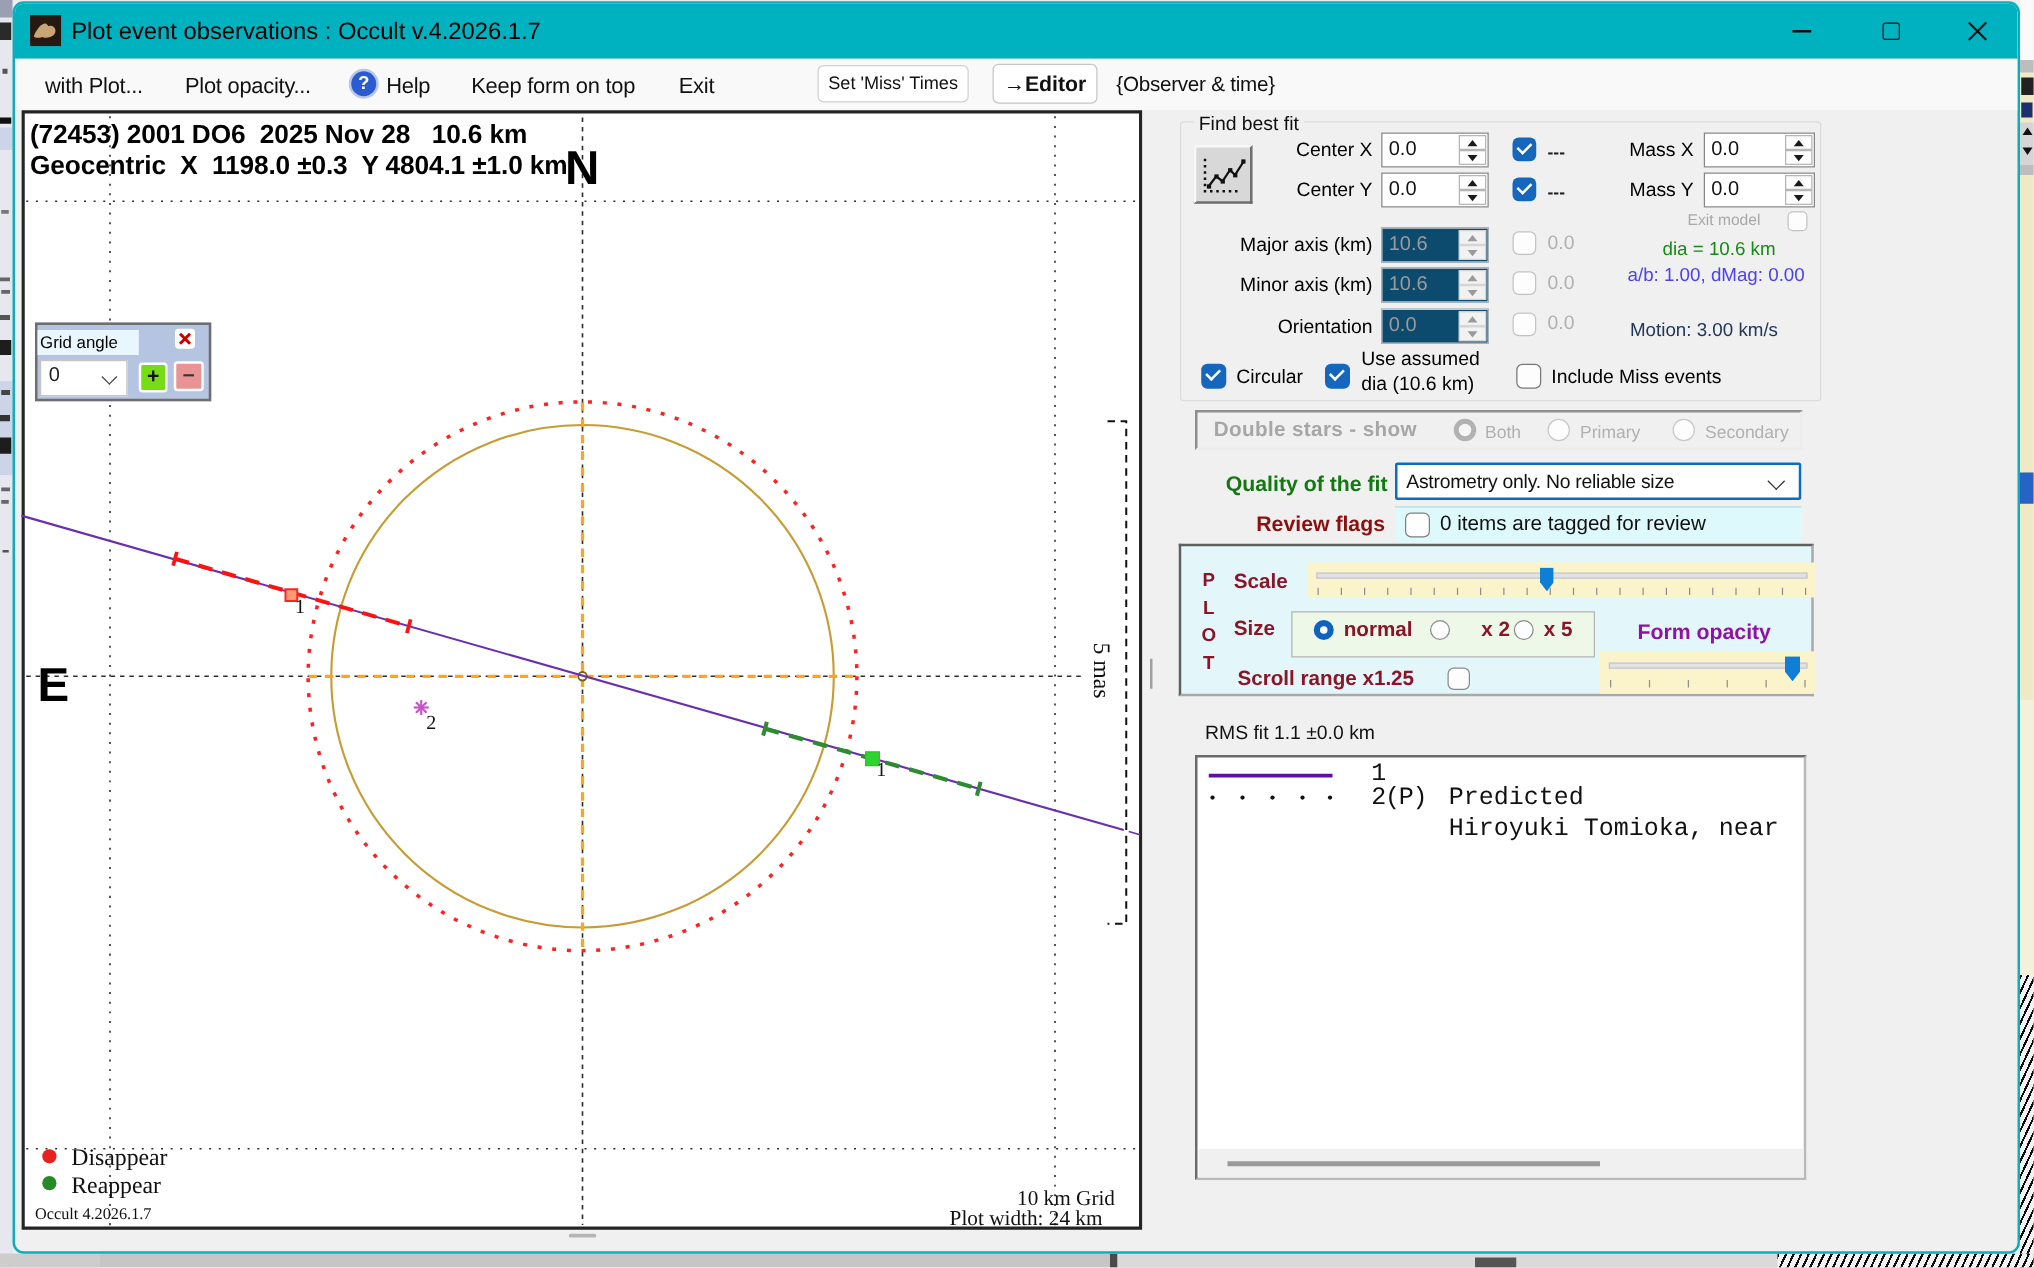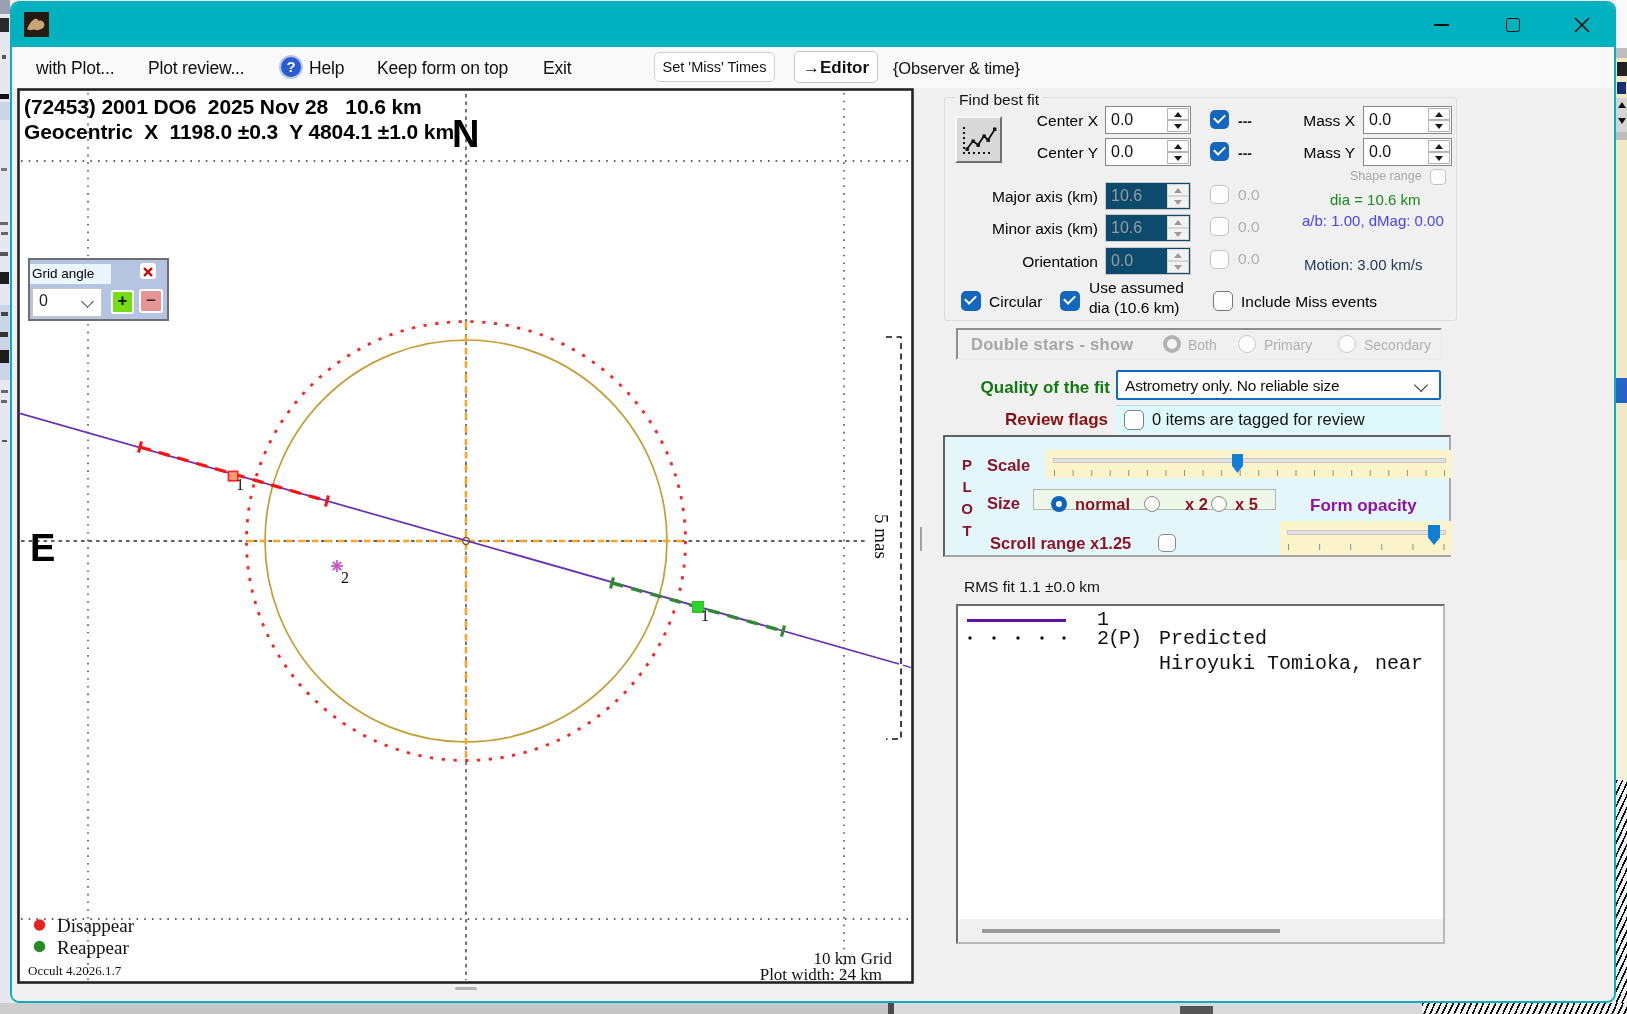--- a/index.html
+++ b/index.html
@@ -80,34 +80,35 @@
 <div id="bgbottom" class="abs" style="left:0;top:1003px;width:1627px;height:11px;background:#c6c6c6;">
   <div class="abs" style="left:0;top:0;width:80px;height:11px;background:#cdcdcd;"></div>
   <div class="abs" style="left:888px;top:0;width:6px;height:11px;background:#4a4a4a;"></div>
   <div class="abs" style="left:894px;top:0;width:528px;height:11px;background:#dadada;"></div>
   <div class="abs" style="left:1180px;top:3px;width:33px;height:8px;background:#555;"></div>
   <div class="abs" style="left:1422px;top:0;width:205px;height:11px;background:repeating-linear-gradient(115deg,#0e0e0e 0 1.7px,#f2f2f2 1.7px 5.5px);"></div>
 </div>
 
 <div id="win" class="abs">
   <div id="titlebar" class="abs"></div>
+  <div id="title" class="abs">Plot event observations : Occult v.4.2026.1.7</div>
   <div id="menubar" class="abs"></div>
 
   <svg class="abs" style="left:12px;top:9px;" width="25" height="25" viewBox="0 0 25 25">
     <rect x="0" y="0" width="25" height="25" fill="#241a12"></rect>
     <path d="M3 17 C5 12 8 8 11 7 C13 6.2 14 8 15 9 C17 8 19 9 20 11 C21 13 20 15 19 16 C16 18 13 19 10 17.5 C7 18.5 4 18.5 3 17 Z" fill="#c9a476"></path>
   </svg>
   <div class="abs" style="left:1422px;top:20.5px;width:15px;height:2px;background:#101010;"></div>
   <div class="abs" style="left:1494px;top:15px;width:12px;height:12px;border:1.6px solid #101010;border-radius:2.5px;"></div>
   <svg class="abs" style="left:1562px;top:14px;" width="16" height="16" viewBox="0 0 16 16">
     <path d="M1 1 L15 15 M15 1 L1 15" stroke="#101010" stroke-width="1.7"></path>
   </svg>
 
   <div class="mi abs" style="left:24px;">with Plot...</div>
-  <div class="mi abs" style="left:136px;">Plot review...</div>
+  <div class="mi abs" style="left:136px;">Plot opacity...</div>
   <div class="abs" style="left:267px;top:52px;width:20px;height:20px;border-radius:50%;background:#2b5bd0;border:2px solid #b8c6ea;color:#fff;font-size:15px;font-weight:bold;text-align:center;line-height:20px;">?</div>
   <div class="mi abs" style="left:297px;">Help</div>
   <div class="mi abs" style="left:365px;">Keep form on top</div>
   <div class="mi abs" style="left:531px;">Exit</div>
   <div class="tbtn abs" style="left:642px;top:49px;width:121px;height:30px;font-size:14.5px;line-height:29px;">Set 'Miss' Times</div>
   <div class="tbtn abs" style="left:782px;top:48px;width:84px;height:32px;font-size:17px;line-height:31px;font-weight:bold;border-color:#c6c6c6;">→Editor</div>
   <div class="mi abs" style="left:881px;font-size:16.5px;">{Observer &amp; time}</div>
 
   <svg id="plot" class="abs" style="left:5px;top:85px;" width="897" height="896" viewBox="0 -2 897 896">
     <rect x="1.5" y="-0.5" width="894" height="893" fill="#ffffff" stroke="#242424" stroke-width="2.6"></rect>
@@ -310,21 +311,21 @@
       <span class="v">0.0</span>
     <span class="spincol">
         <span class="sbtn up">
           <span class="tri-u"></span>
         </span>
         <span class="sbtn dn">
           <span class="tri-d"></span>
         </span>
       </span>
     </div>
-  <div class="abs lbl" style="left:1338px;top:166px;font-size:12.5px;color:#a8a8a8;">Shape range</div>
+  <div class="abs lbl" style="left:1338px;top:166px;font-size:12.5px;color:#a8a8a8;">Exit model</div>
   <div class="chk dis abs" style="left:1418px;top:166px;width:16px;height:16px;border-radius:4px;"></div>
 
   <div class="abs lbl" style="left:1318px;top:188px;font-size:15px;color:#168a16;">dia = 10.6 km</div>
   <div class="abs lbl" style="left:1290px;top:209px;font-size:15px;color:#4b43f0;">a/b: 1.00, dMag: 0.00</div>
   <div class="abs lbl" style="left:1292px;top:253px;font-size:15px;color:#22375a;">Motion: 3.00 km/s</div>
 
   <div class="chk on abs" style="left:949px;top:288px;width:20px;height:20px;"></div>
   <div class="abs lbl" style="left:977px;top:290px;font-size:15.5px;">Circular</div>
   <div class="chk on abs" style="left:1048px;top:288px;width:20px;height:20px;"></div>
   <div class="abs lbl" style="left:1077px;top:276px;font-size:15.5px;">Use assumed</div>
@@ -380,21 +381,21 @@
             <line x1="298.7" y1="0" x2="298.7" y2="6"></line>
             <line x1="317.2" y1="0" x2="317.2" y2="6"></line>
             <line x1="335.8" y1="0" x2="335.8" y2="6"></line>
             <line x1="354.4" y1="0" x2="354.4" y2="6"></line>
             <line x1="373.0" y1="0" x2="373.0" y2="6"></line>
             <line x1="391.5" y1="0" x2="391.5" y2="6"></line>
           </g>
       </svg>
     </div>
     <div class="abs lbl" style="left:42px;top:57px;font-size:16.5px;font-weight:bold;color:#8b1426;">Size</div>
-    <div class="abs" style="left:88px;top:52px;width:243px;height:21px;box-sizing:border-box;background:#edf8e8;border:1px solid #b4b4b4;">
+    <div class="abs" style="left:88px;top:52px;width:243px;height:37px;box-sizing:border-box;background:#edf8e8;border:1px solid #b4b4b4;">
       <div class="radio abs" style="left:17px;top:6px;width:16px;height:16px;background:#0f63c0;"></div>
       <div class="radio abs" style="left:22px;top:11px;width:6px;height:6px;background:#fff;"></div>
       <div class="abs lbl" style="left:41px;top:5px;font-size:16.5px;font-weight:bold;color:#8b1426;">normal</div>
       <div class="radio abs" style="left:110px;top:6px;width:16px;height:16px;background:#fdfdfd;border:1.5px solid #8b8b8b;box-sizing:border-box;"></div>
       <div class="abs lbl" style="left:134px;top:5px;font-size:16.5px;font-weight:bold;color:#8b1426;margin-left:17px;">x 2</div>
       <div class="radio abs" style="left:177px;top:6px;width:16px;height:16px;background:#fdfdfd;border:1.5px solid #8b8b8b;box-sizing:border-box;"></div>
       <div class="abs lbl" style="left:201px;top:5px;font-size:16.5px;font-weight:bold;color:#8b1426;">x 5</div>
     </div>
     <div class="abs lbl" style="left:365px;top:59px;font-size:17px;font-weight:bold;color:#9011a8;">Form opacity</div>
     <div class="abs lbl" style="left:45px;top:97px;font-size:16.5px;font-weight:bold;color:#8b1426;">Scroll range x1.25</div>

